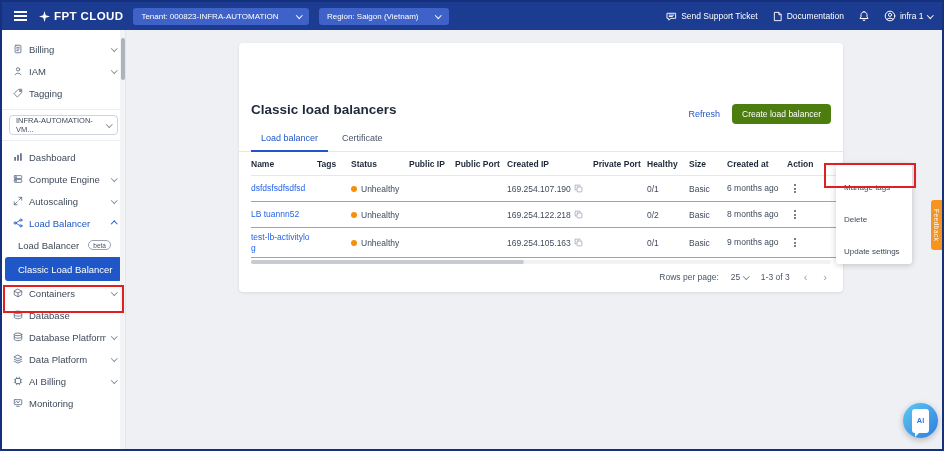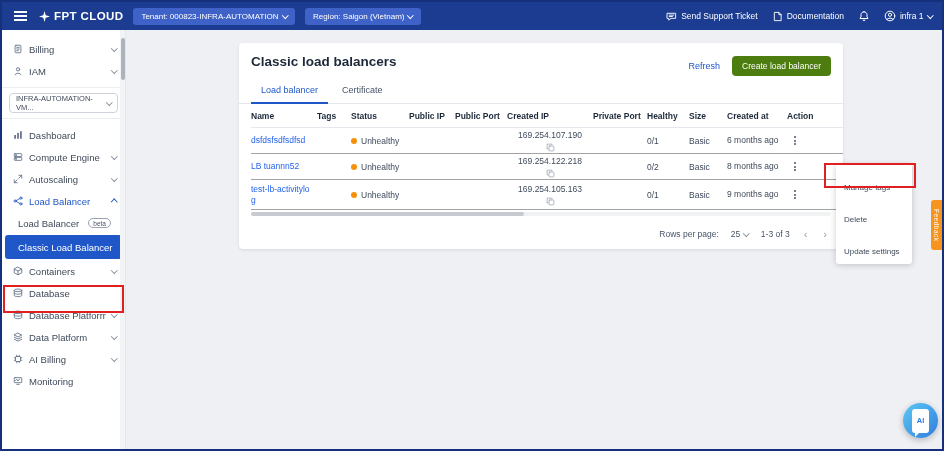--- a/index.html
+++ b/index.html
@@ -4,21 +4,21 @@
 <style>
   * { margin:0; padding:0; box-sizing:border-box; }
   body { font-family:"Liberation Sans", sans-serif; background:#fff; }
   .frame { position:relative; width:944px; height:451px; border:2px solid #15307c; background:#eef0f4; overflow:hidden; }
 
   
   .topbar { position:absolute; top:0; left:0; right:0; height:28px; background:#1b3c91; display:flex; align-items:center; padding:0 10px; gap:10px; color:#fff; }
   .burger { display:flex; flex-direction:column; gap:2.5px; cursor:pointer; padding:2px; }
   .burger i { width:13px; height:1.6px; background:#fff; display:block; }
   .logo { display:flex; align-items:center; gap:4px; font-weight:bold; font-size:11.5px; letter-spacing:.4px; white-space:nowrap; }
-  .pill { background:#3f62c9; border-radius:3px; height:17px; display:flex; align-items:center; gap:4px; padding:8px 8px; font-size:8px; cursor:pointer; white-space:nowrap; }
+  .pill { background:#3f62c9; border-radius:3px; height:17px; display:flex; align-items:center; gap:18px; padding:8px 8px; font-size:8px; cursor:pointer; white-space:nowrap; }
   .topbar-right { margin-left:auto; display:flex; align-items:center; gap:14px; font-size:8.5px; }
   .tb-item { display:flex; align-items:center; gap:4px; cursor:pointer; white-space:nowrap; }
   .chev { width:4.5px; height:4.5px; border-right:1.2px solid #8a93a2; border-bottom:1.2px solid #8a93a2; flex:none; }
   .chev.down { transform:rotate(45deg); margin-top:-2px; }
   .chev.up { transform:rotate(-135deg); margin-top:2px; }
   .chev.white { border-color:#fff; }
   .chev.blue { border-color:#1f57c8; }
 
   
   .sidebar { position:absolute; top:28px; left:0; bottom:0; width:124px; background:#fff; border-right:1px solid #e2e5ea; padding-top:8px; overflow:hidden; }
@@ -31,44 +31,44 @@
   .beta-badge { font-size:6.5px; border:1px solid #98a2b3; border-radius:7px; padding:0 4px; color:#475467; height:10px; display:flex; align-items:center; }
   .sb-active { background:#1f57c8; color:#fff; height:24px; margin:1px 3px; border-radius:3px; padding-left:13px; font-size:9.5px; display:flex; align-items:center; cursor:pointer; }
   .sb-divider { border-top:1px solid #eceef1; margin:5px 0; }
   .vpc-select { margin:4px 7px; border:1px solid #cfd4dc; border-radius:4px; height:20px; display:flex; align-items:center; justify-content:space-between; padding:0 6px; font-size:7.5px; color:#3f4a5a; cursor:pointer; }
   .sb-scroll { position:absolute; top:0; right:0; bottom:0; width:5px; background:#f3f4f6; cursor:pointer; }
   .sb-thumb { position:absolute; top:8px; right:.5px; width:4px; height:42px; background:#adb3bd; border-radius:2px; }
 
   
   .main { position:absolute; top:28px; left:124px; right:0; bottom:0; background:#eef0f4; }
   .card { position:absolute; left:113px; top:13px; width:604px; background:#fff; border-radius:4px; box-shadow:0 1px 3px rgba(16,24,40,.10); padding-bottom:2px; }
-  .card-head { position:relative; padding:11px 8px 0 12px; }
+  .card-head { position:relative; padding:11px 8px 0 12px;margin-top:48px; }
   .title { font-size:13.5px; font-weight:bold; color:#1d2939; }
   .subtitle { font-size:8.5px; color:#667085; margin-top:3px; }
   .head-actions { position:absolute; right:12px; top:13px; display:flex; align-items:center; gap:12px; }
   .refresh { color:#1f57c8; font-size:9px; cursor:pointer; }
   .create-btn { background:#4d7c0f; color:#fff; font-size:8.5px; padding:5px 10px; border-radius:4px; border:none; cursor:pointer; font-family:inherit; }
   .tabs { display:flex; margin-top:10px; border-bottom:1px solid #e4e7ec; padding:0 12px; gap:4px; }
   .tab { font-size:9px; padding:6px 10px 7px; color:#475467; cursor:pointer; }
   .tab.active { color:#1f57c8; border-bottom:2px solid #1f57c8; margin-bottom:-1px; }
 
   .tbl { padding-left:12px; }
   .trow { display:grid; grid-template-columns:66px 34px 58px 46px 52px 86px 54px 42px 38px 60px 34px; align-items:center; border-bottom:1px solid #a3a3a3; min-height:26px; font-size:8.5px; color:#3f4a5a; }
   .thead { font-weight:bold; color:#1d2939; min-height:24px; border-bottom:1px solid #e4e7ec; }
   .link { color:#2563eb; cursor:pointer; line-height:1.25; padding:4px 6px 4px 0; word-break:break-all; display:inline-block; }
   .status { display:flex; align-items:center; gap:4px; }
   .dot { width:6px; height:6px; border-radius:50%; background:#f79009; flex:none; }
-  .ip { display:flex; align-items:center; gap:3px;flex-direction:column; }
+  .ip { display:flex; align-items:center; gap:3px; }
   .copy { cursor:pointer; color:#98a2b3; display:flex; }
   .created { line-height:1.25; padding:4px 4px 4px 0; }
   .kebab { display:flex; flex-direction:column; gap:1.5px; align-items:center; width:16px; cursor:pointer; padding:3px 0; }
   .kebab i { width:2px; height:2px; border-radius:50%; background:#475467; }
   .hbar { height:4px; background:#f1f2f4; margin:2px 12px 0 12px; border-radius:2px; position:relative; cursor:pointer; }
   .hthumb { position:absolute; left:0; top:0; height:4px; width:47%; background:#c7cbd1; border-radius:2px; }
-  .pgn { display:flex; justify-content:flex-end; align-items:center; gap:12px; font-size:8.5px; color:#475467; padding:12px 14px 7px; }
+  .pgn { display:flex; justify-content:flex-end; align-items:center; gap:12px; font-size:8.5px; color:#475467; padding:7px 14px 7px; }
   .pp { display:flex; align-items:center; gap:4px; cursor:pointer; }
   .pg-arrow { color:#98a2b3; font-size:11px; cursor:pointer; padding:0 2px; }
 
   .menu { position:absolute; left:710px; top:134px; width:76px; background:#fff; border-radius:3px; box-shadow:0 1px 6px rgba(0,0,0,.20); padding:2px 0; z-index:5; }
   .menu-item { font-size:8px; color:#3f4a5a; padding:6px 8px; cursor:pointer; white-space:nowrap;margin-top:11px; }
 
   .annotation { position:absolute; border:2px solid #e02020; pointer-events:none; z-index:9; }
 
   .feedback { position:absolute; right:0; top:198px; width:11px; height:50px; background:#f7941d; border-radius:3px 0 0 3px; color:#fff; display:flex; align-items:center; justify-content:center; cursor:pointer; z-index:8; }
   .feedback span { writing-mode:vertical-rl; font-size:6.5px; letter-spacing:.5px; }
@@ -148,20 +148,29 @@
     </div>
     <div class="sb-item">
       <span class="sb-icon">
           <svg width="10" height="10" viewBox="0 0 12 12" fill="none" stroke="currentColor" stroke-width="1" stroke-linecap="round" stroke-linejoin="round">
             <circle cx="6" cy="4" r="2"></circle>
             <path d="M2.5 10.5c.6-2.6 6.4-2.6 7 0"></path>
           </svg>
         </span>
       <span class="lbl">IAM</span>
       <span class="chev down"></span>
+    </div>
+    <div class="sb-item">
+      <span class="sb-icon">
+          <svg width="10" height="10" viewBox="0 0 12 12" fill="none" stroke="currentColor" stroke-width="1" stroke-linecap="round" stroke-linejoin="round">
+            <path d="M1.5 6.5 6.5 1.5h4v4l-5 5z"></path>
+            <circle cx="8.5" cy="3.5" r=".9"></circle>
+          </svg>
+        </span>
+      <span class="lbl">Tagging</span>
     </div>
     <div class="sb-divider"></div>
     <div class="vpc-select">
       <span class="lbl">INFRA-AUTOMATION-VM...</span>
       <span class="chev down"></span>
     </div>
     <div class="sb-divider"></div>
     <div class="sb-item">
       <span class="sb-icon">
           <svg width="10" height="10" viewBox="0 0 12 12" fill="currentColor">

